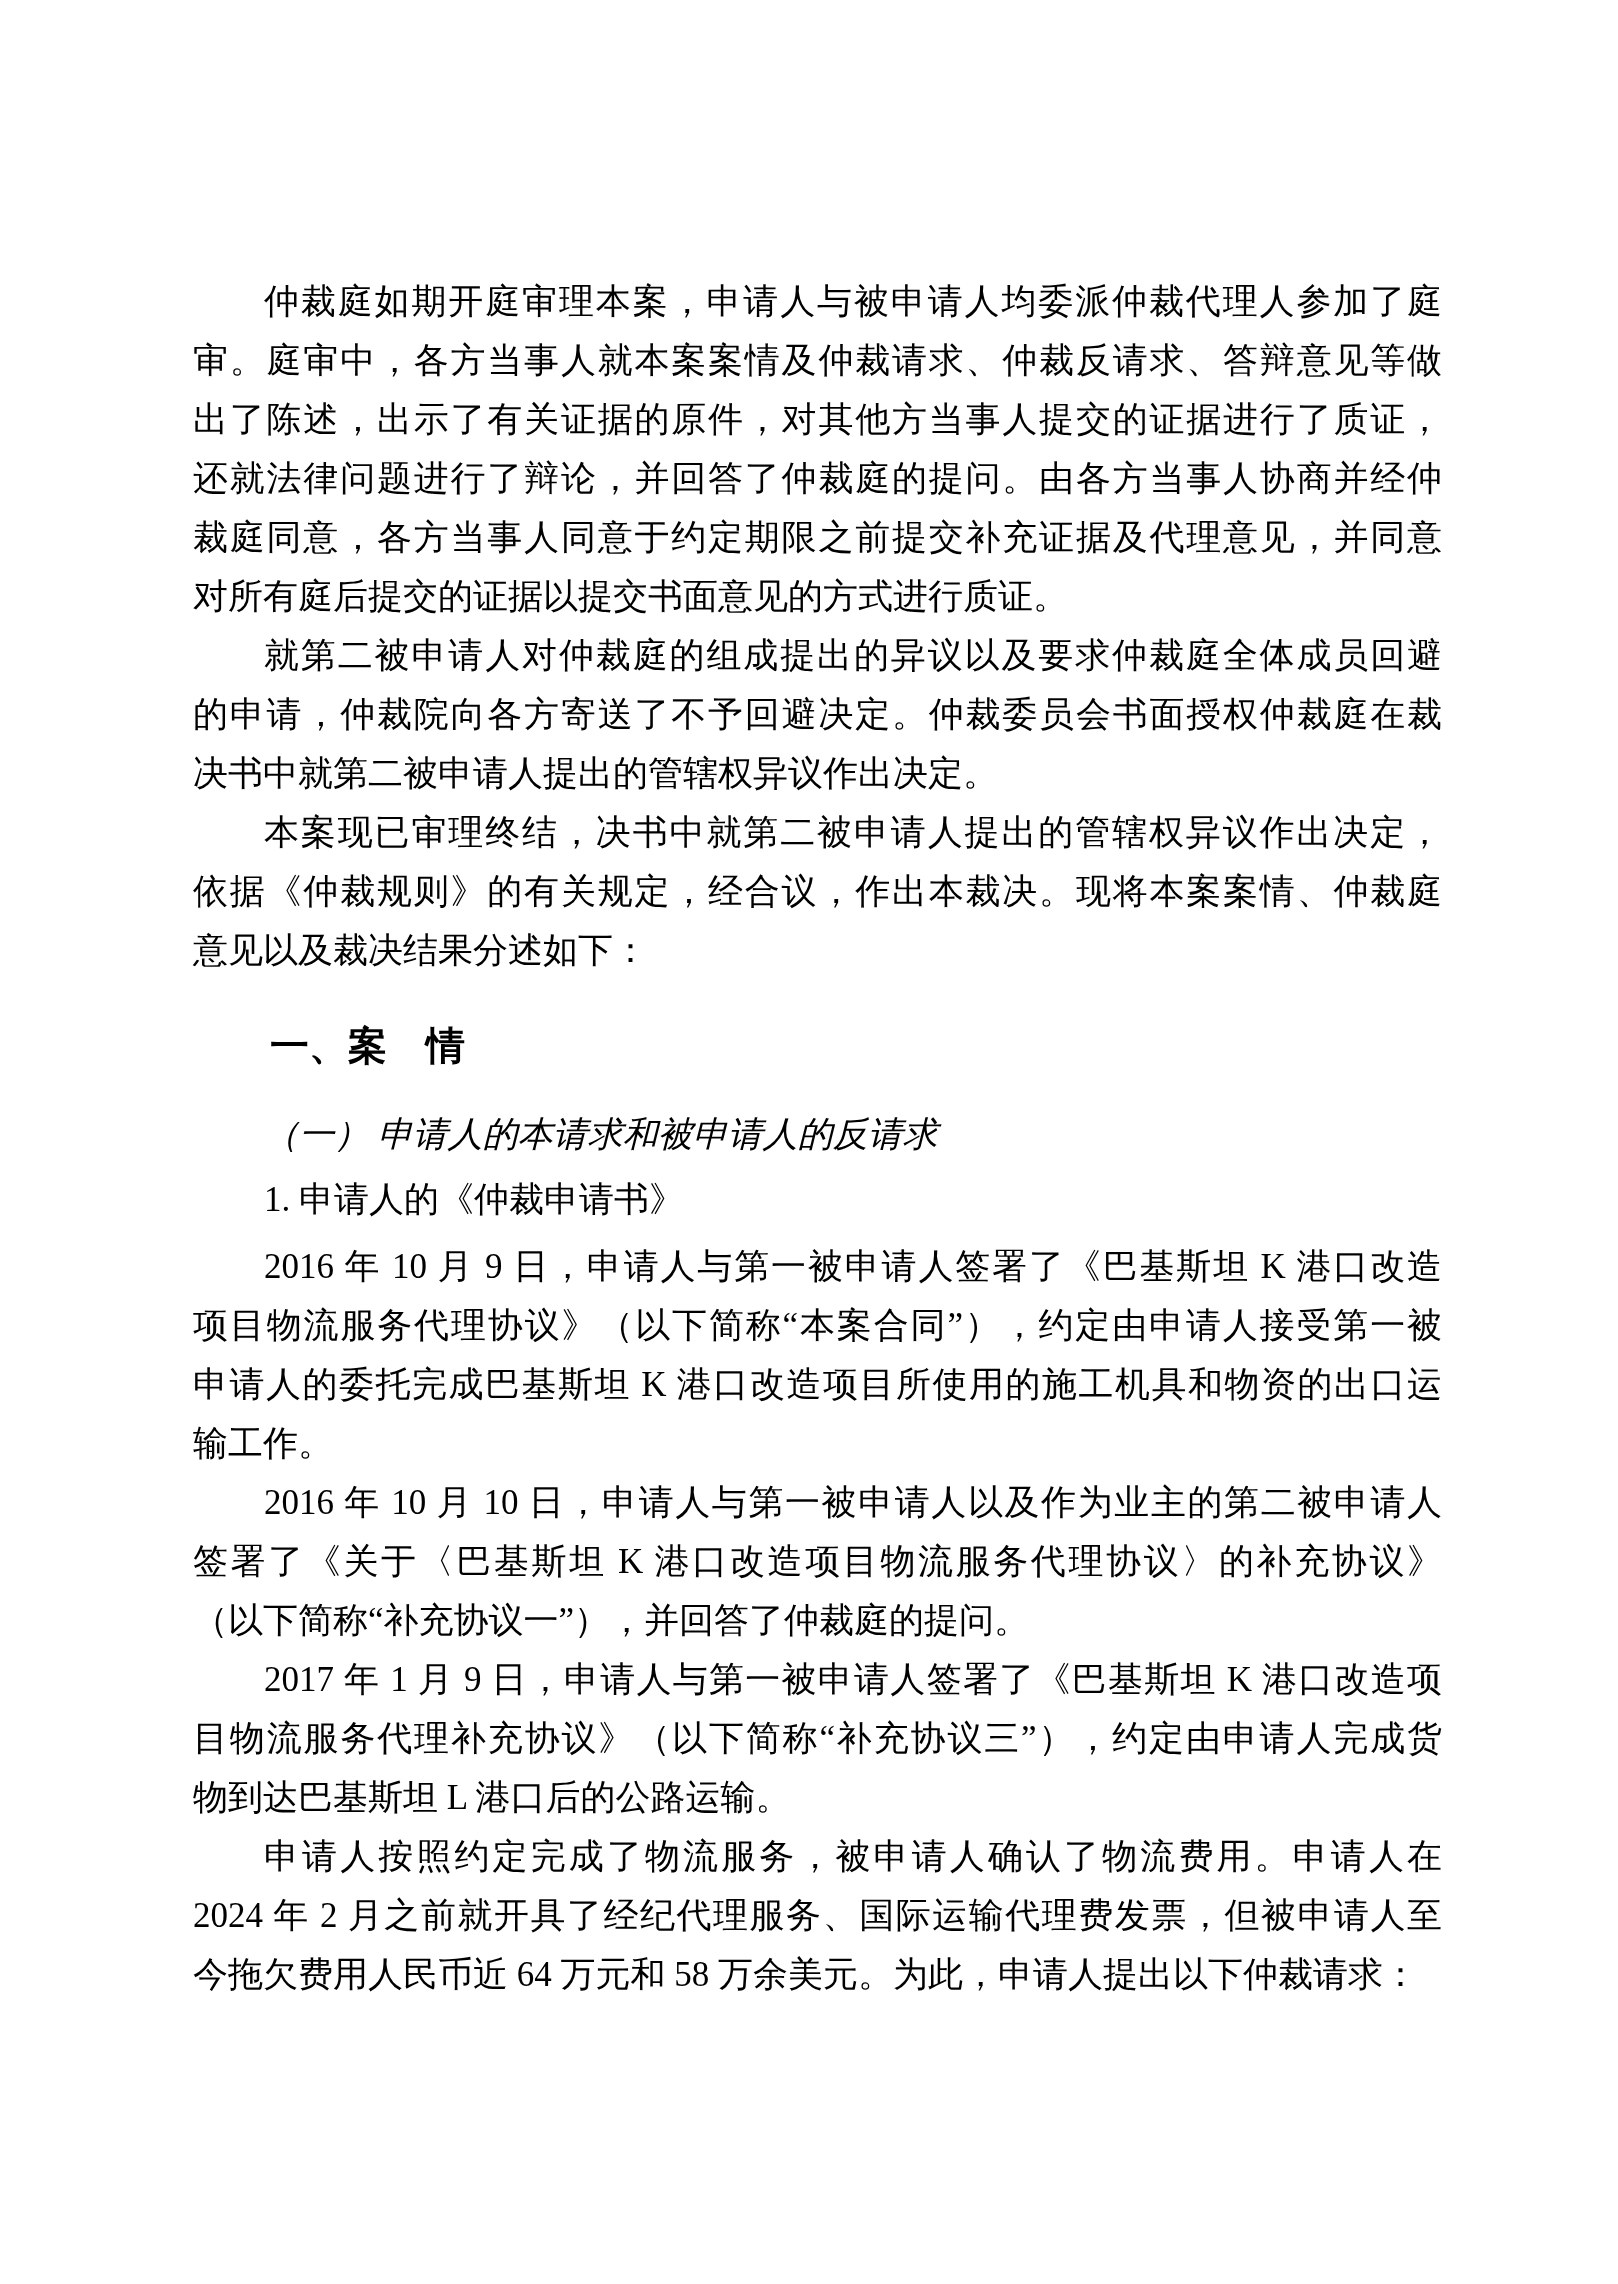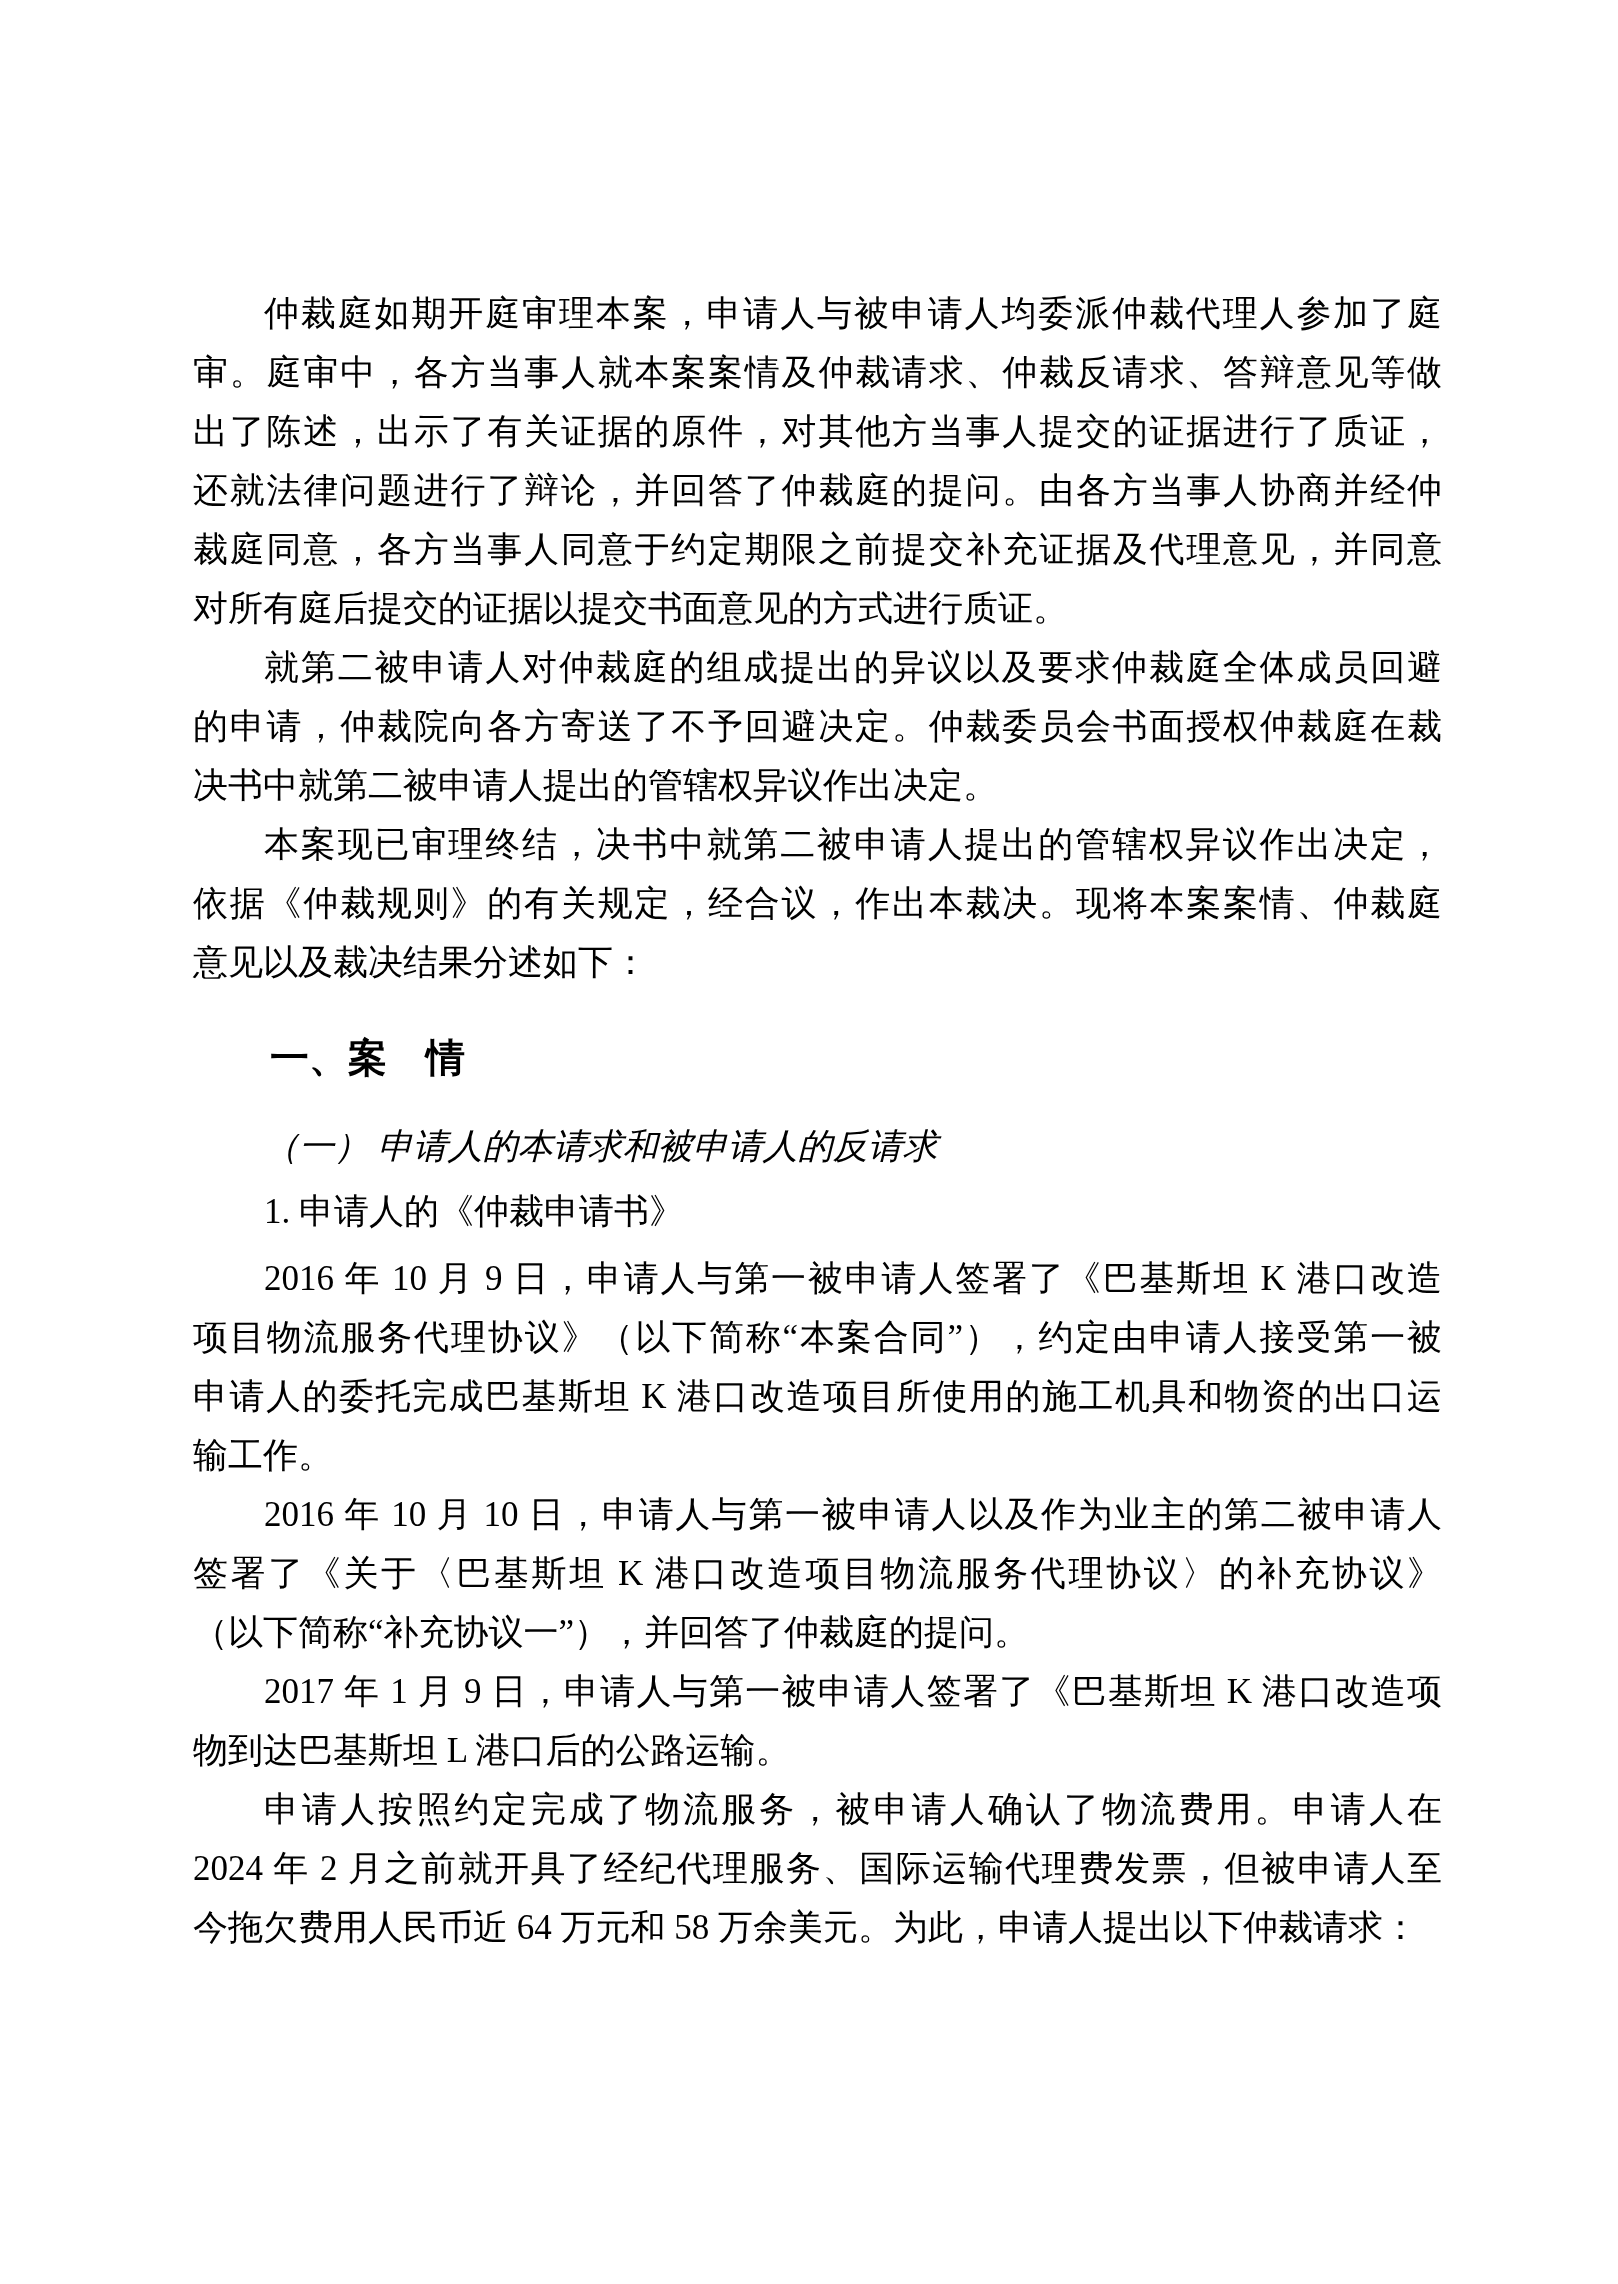--- a/index.html
+++ b/index.html
@@ -14,21 +14,21 @@
     overflow: hidden;
   }
   .page {
     position: absolute;
     inset: 0;
     background: #ffffff;
   }
   .page-content {
     position: absolute;
     left: 193px;
-    top: 284px;
+    top: 272px;
     width: 1249px;
     color: #000000;
     font-family: "Liberation Serif", "DejaVu Serif", serif;
   }
   .block {
     margin: 0;
   }
   .line {
     font-size: 35px;
     line-height: 59px;
@@ -107,20 +107,21 @@
         <div class="line">申请人的委托完成巴基斯坦 K 港口改造项目所使用的施工机具和物资的出口运</div>
         <div class="line last">输工作。</div>
       </div>
       <div class="block body">
         <div class="line first">2016 年 10 月 10 日，申请人与第一被申请人以及作为业主的第二被申请人</div>
         <div class="line">签署了《关于〈巴基斯坦 K 港口改造项目物流服务代理协议〉的补充协议》</div>
         <div class="line last">（以下简称“补充协议一”），并回答了仲裁庭的提问。</div>
       </div>
       <div class="block body">
         <div class="line first">2017 年 1 月 9 日，申请人与第一被申请人签署了《巴基斯坦 K 港口改造项</div>
+        <div class="line">目物流服务代理补充协议》（以下简称“补充协议三”），约定由申请人完成货</div>
         <div class="line last">物到达巴基斯坦 L 港口后的公路运输。</div>
       </div>
       <div class="block body">
         <div class="line first">申请人按照约定完成了物流服务，被申请人确认了物流费用。申请人在</div>
         <div class="line">2024 年 2 月之前就开具了经纪代理服务、国际运输代理费发票，但被申请人至</div>
         <div class="line last">今拖欠费用人民币近 64 万元和 58 万余美元。为此，申请人提出以下仲裁请求：</div>
       </div>
     </div>
 </div>
 

